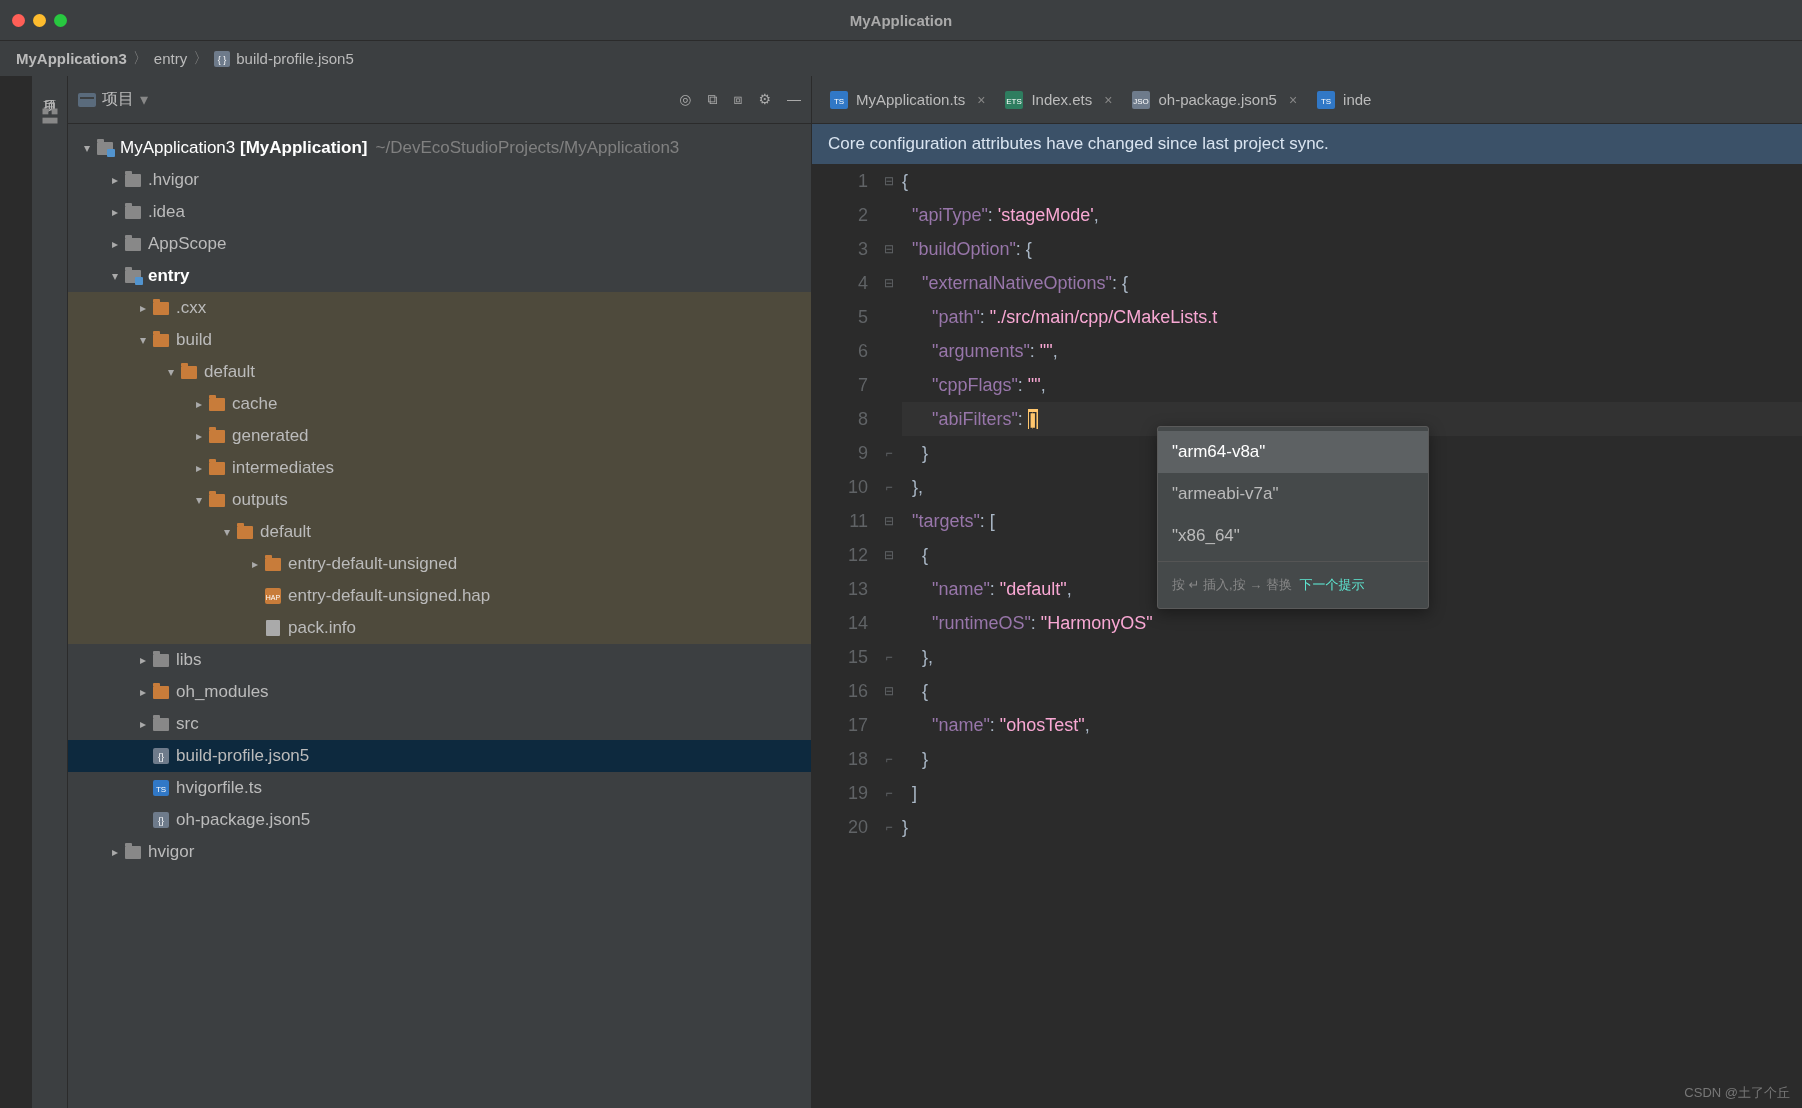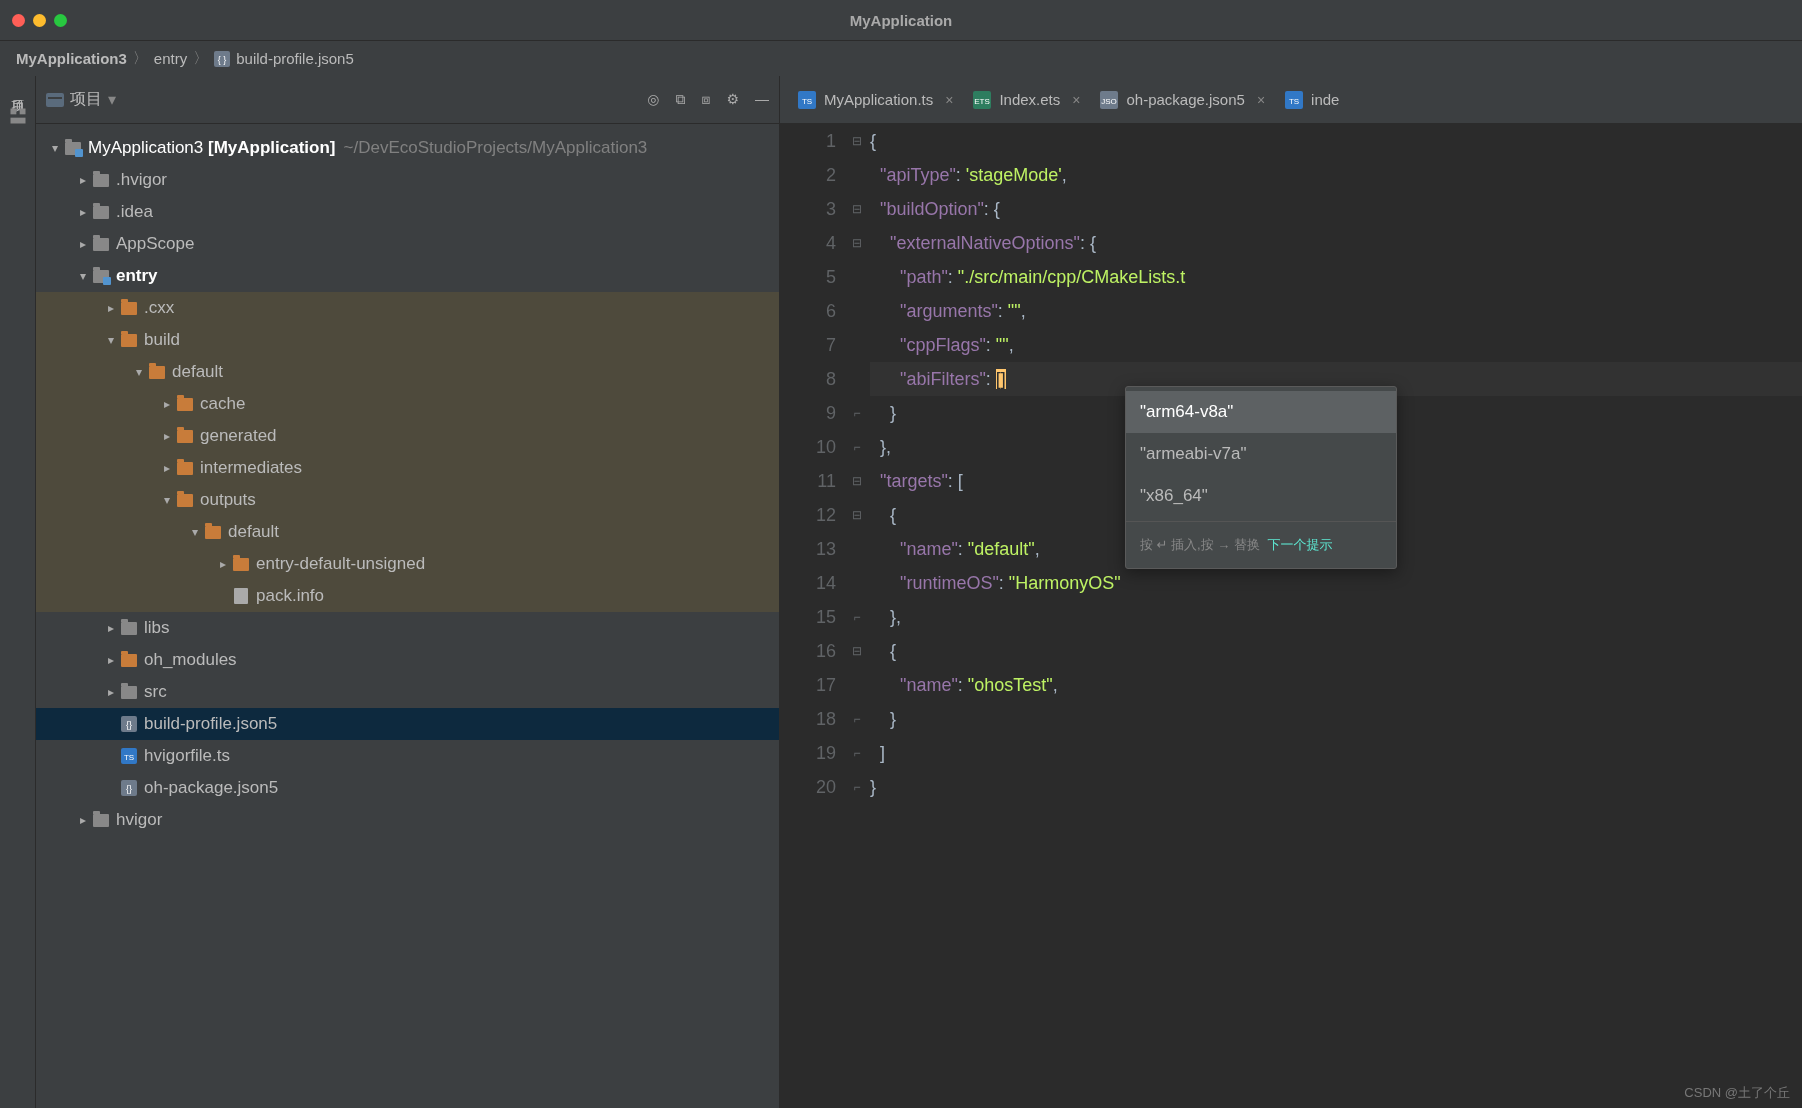--- a/index.html
+++ b/index.html
@@ -5,21 +5,21 @@
 * { margin: 0; padding: 0; box-sizing: border-box; font-family: -apple-system, 'Segoe UI', sans-serif; }
 body { background: #2b2b2b; color: #bbbbbb; font-size: 14px; overflow: hidden; width: 1802px; height: 1108px; }
 .titlebar { height: 40px; background: #3c3f41; display: flex; align-items: center; padding: 0 12px; position: relative; }
 .traffic { display: flex; gap: 8px; }
 .tl { width: 13px; height: 13px; border-radius: 50%; }
 .tl.r { background: #ff5f57; } .tl.y { background: #febc2e; } .tl.g { background: #28c840; }
 .wtitle { position: absolute; left: 50%; transform: translateX(-50%); color: #aaaaaa; font-weight: 600; font-size: 15px; }
 .breadcrumb { height: 36px; background: #3c3f41; display: flex; align-items: center; padding: 0 16px; gap: 4px; color: #bbbbbb; font-size: 15px; border-top: 1px solid #2b2b2b; }
 .breadcrumb .sep { color: #888; margin: 0 2px; }
 .breadcrumb .seg { display: flex; align-items: center; gap: 6px; }
-.main { display: flex; height: calc(100% - 76px); }
+.main { display: flex; height: calc(100% - 76px); padding-left: 32px; }
 .railbar { width: 36px; background: #3c3f41; border-right: 1px solid #2b2b2b; display: flex; flex-direction: column; align-items: center; padding-top: 8px; gap: 10px; }
 .rail-tab { writing-mode: vertical-rl; color: #bbbbbb; font-size: 13px; padding: 6px 2px; cursor: pointer; }
 .rail-icon { width: 20px; height: 20px; color: #888; }
 .project { width: 744px; background: #3c3f41; display: flex; flex-direction: column; border-right: 1px solid #2b2b2b; }
 .proj-hdr { height: 48px; display: flex; align-items: center; padding: 0 10px; border-bottom: 1px solid #2b2b2b; }
 .proj-hdr-l { display: flex; align-items: center; gap: 6px; font-size: 16px; }
 .proj-hdr-r { margin-left: auto; display: flex; gap: 16px; color: #aaaaaa; }
 .proj-hdr-r .ico { cursor: pointer; }
 .tree { flex: 1; overflow-y: hidden; font-size: 17px; padding-top: 8px; }
 .node { display: flex; align-items: center; height: 32px; padding-left: var(--d, 0px); cursor: pointer; white-space: nowrap; }
@@ -39,21 +39,21 @@
 .file-i { width: 14px; height: 16px; background: #aaa; border-radius: 1px; }
 .editor { flex: 1; background: #2b2b2b; display: flex; flex-direction: column; }
 .tabs { height: 48px; display: flex; align-items: center; padding: 0 8px; background: #3c3f41; border-bottom: 1px solid #2b2b2b; }
 .tab { display: flex; align-items: center; gap: 8px; padding: 0 10px; color: #bbbbbb; font-size: 15px; height: 100%; }
 .tab .x { color: #888; font-size: 14px; margin-left: 4px; cursor: pointer; }
 .tab .fi { width: 18px; height: 18px; }
 .banner { background: #3b5168; color: #d9e4f0; padding: 10px 16px; font-size: 17px; }
 .code { flex: 1; display: flex; font-family: Menlo, Consolas, monospace; font-size: 18px; line-height: 34px; position: relative; }
 .gutter { width: 68px; text-align: right; padding-right: 12px; color: #606366; user-select: none; }
 .foldcol { width: 18px; }
-.src { flex: 1; padding-left: 4px; white-space: pre; color: #a9b7c6; } .src .s { color: #bef264; } .src .p { color: #9876aa; } .src .hl { background:#214283; }
+.src { flex: 1; padding-left: 4px; white-space: pre; color: #a9b7c6; } .src .s { color: #f9a8d4; } .src .p { color: #9876aa; } .src .hl { background:#214283; }
 .src .cur { background:#ffc66d; color:#2b2b2b; }
 .gline { height: 34px; }
 .fline { height: 34px; display:flex; align-items:center; justify-content:center; color:#606366; font-size:12px; }
 .line.hl { background: #323232; }
 .popup { position: absolute; top: 262px; left: 345px; background: #45494a; border: 1px solid #5a5a5a; border-radius: 3px; padding: 4px 0; min-width: 272px; box-shadow: 0 4px 16px rgba(0,0,0,0.4); font-family: Menlo, monospace; font-size: 17px; }
 .popup .opt { padding: 4px 14px; color: #bbbbbb; cursor: pointer; }
 .popup .opt.sel { background: #5d6163; color: #fff; }
 .popup .hint { font-size: 13px; color: #888; padding: 6px 14px 2px; font-family: -apple-system, sans-serif; border-top: 1px solid #555; margin-top: 4px; }
 .popup .hint a { color: #5eead4; text-decoration: none; margin-left: 4px; }
 .watermark { position: fixed; right: 12px; bottom: 6px; color: #777; font-size: 13px; }
@@ -215,20 +215,30 @@
           <div class="node dk" style="--d: 178px;">
             <span class="tw">▸</span>
             <span class="ficon">
               <span class="folder-i or"></span>
             </span>
             <span class="lbl">entry-default-unsigned</span>
           </div>
           <div class="node dk" style="--d: 178px;">
             <span class="tw"></span>
             <span class="ficon">
+              <svg width="16" height="16">
+                <rect width="16" height="16" rx="2" fill="#c87c3a"></rect>
+                <text x="8" y="12" font-size="7" text-anchor="middle" fill="#fff">HAP</text>
+              </svg>
+            </span>
+            <span class="lbl">entry-default-unsigned.hap</span>
+          </div>
+          <div class="node dk" style="--d: 178px;">
+            <span class="tw"></span>
+            <span class="ficon">
               <span class="file-i"></span>
             </span>
             <span class="lbl">pack.info</span>
           </div>
           <div class="node" style="--d: 66px;">
             <span class="tw">▸</span>
             <span class="ficon">
               <span class="folder-i"></span>
             </span>
             <span class="lbl">libs</span>
@@ -315,20 +325,21 @@
           <span class="x">×</span>
         </div>
         <div class="tab">
           <svg class="fi" width="18" height="18">
             <rect width="18" height="18" rx="2" fill="#3178c6"></rect>
             <text x="9" y="13" font-size="8" text-anchor="middle" fill="#fff">TS</text>
           </svg>
           <span>inde</span>
         </div>
       </div>
+    <div class="banner">Core configuration attributes have changed since last project sync.</div>
     <div class="code">
       <div class="gutter" id="gutter">
           <div class="gline">1</div>
           <div class="gline">2</div>
           <div class="gline">3</div>
           <div class="gline">4</div>
           <div class="gline">5</div>
           <div class="gline">6</div>
           <div class="gline">7</div>
           <div class="gline">8</div>

